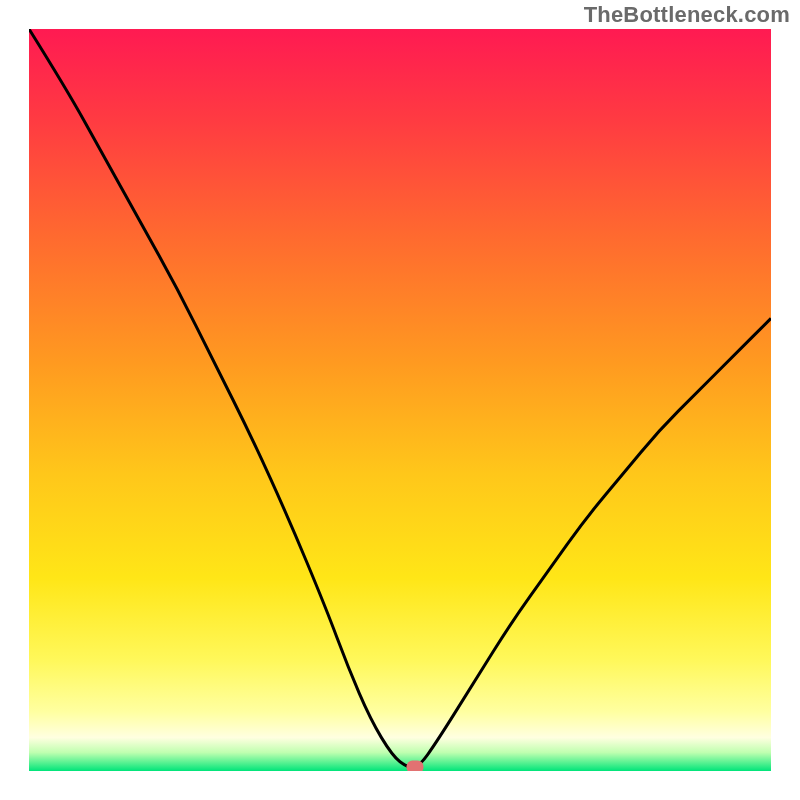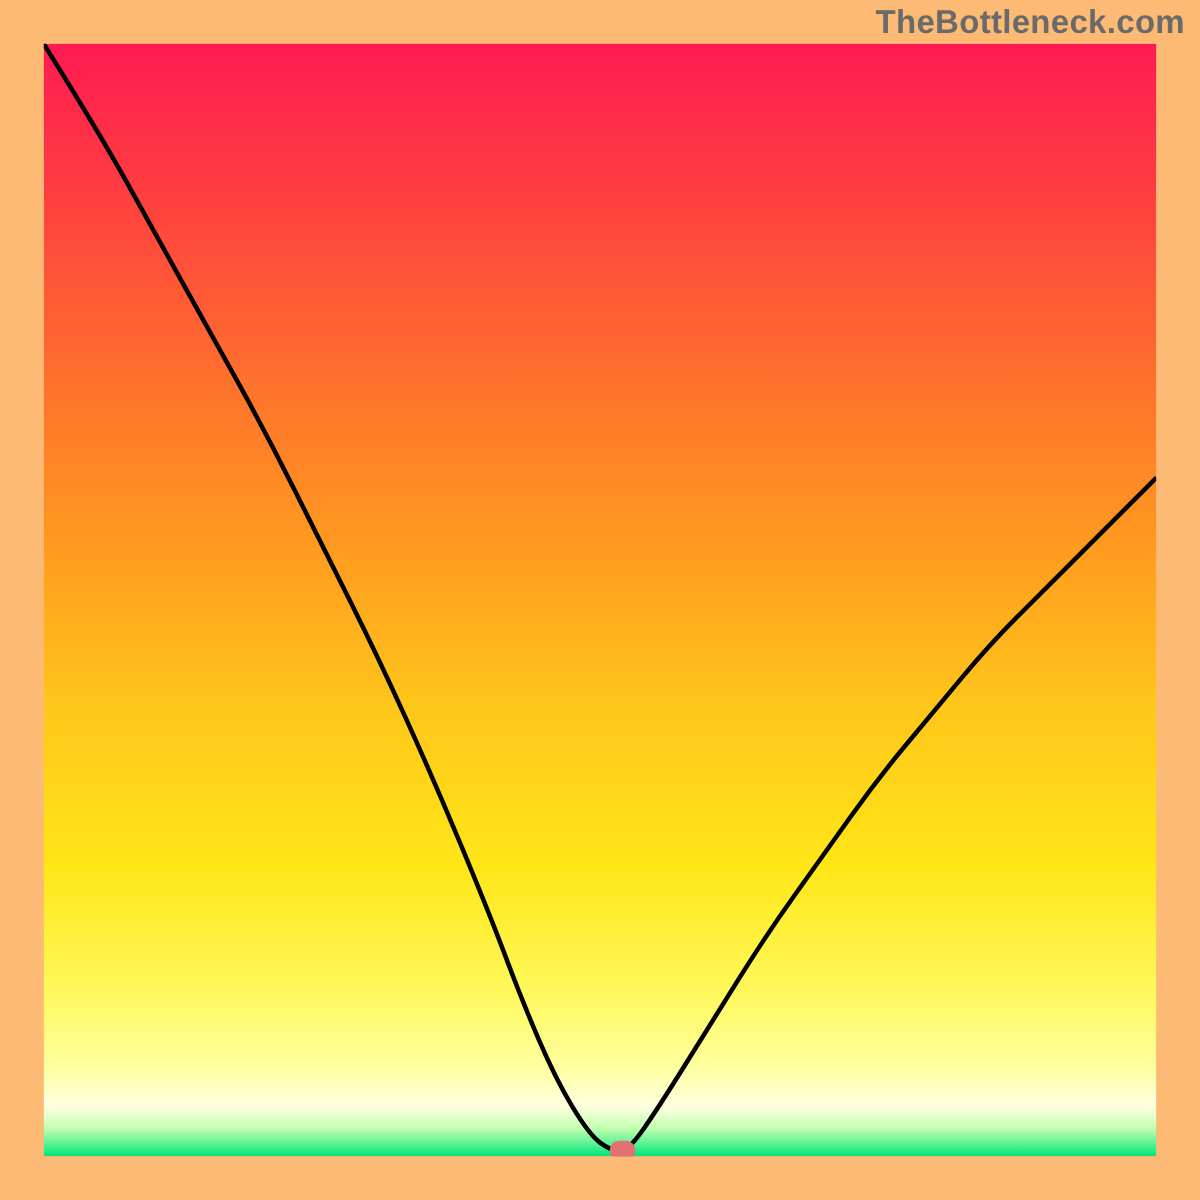--- a/index.html
+++ b/index.html
@@ -8,21 +8,21 @@
     width: 800px;
     height: 800px;
     background: #000;
     font-family: Arial, Helvetica, sans-serif;
     overflow: hidden;
   }
   .frame {
     position: relative;
     width: 800px;
     height: 800px;
-    background: #fdba74;
+    background: #ffffff;
   }
   .watermark {
     position: absolute;
     top: 2px;
     right: 10px;
     color: #6a6a6a;
     font-size: 22px;
     font-weight: bold;
     letter-spacing: 0.2px;
     user-select: none;

